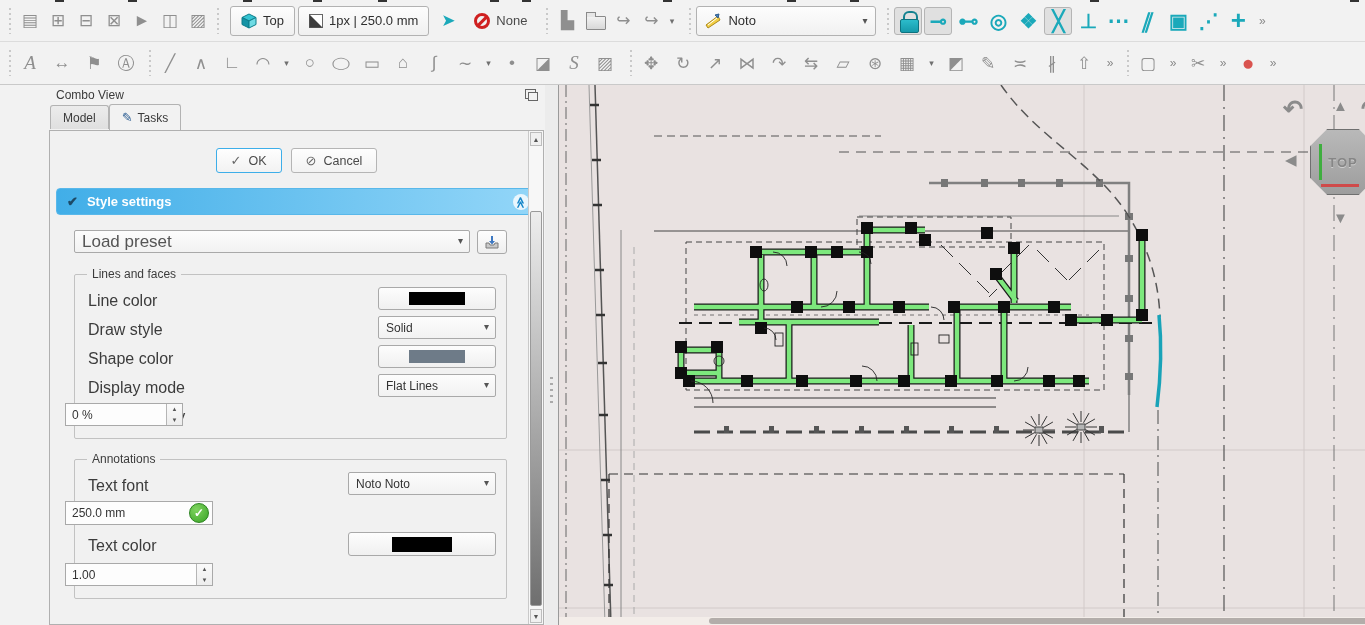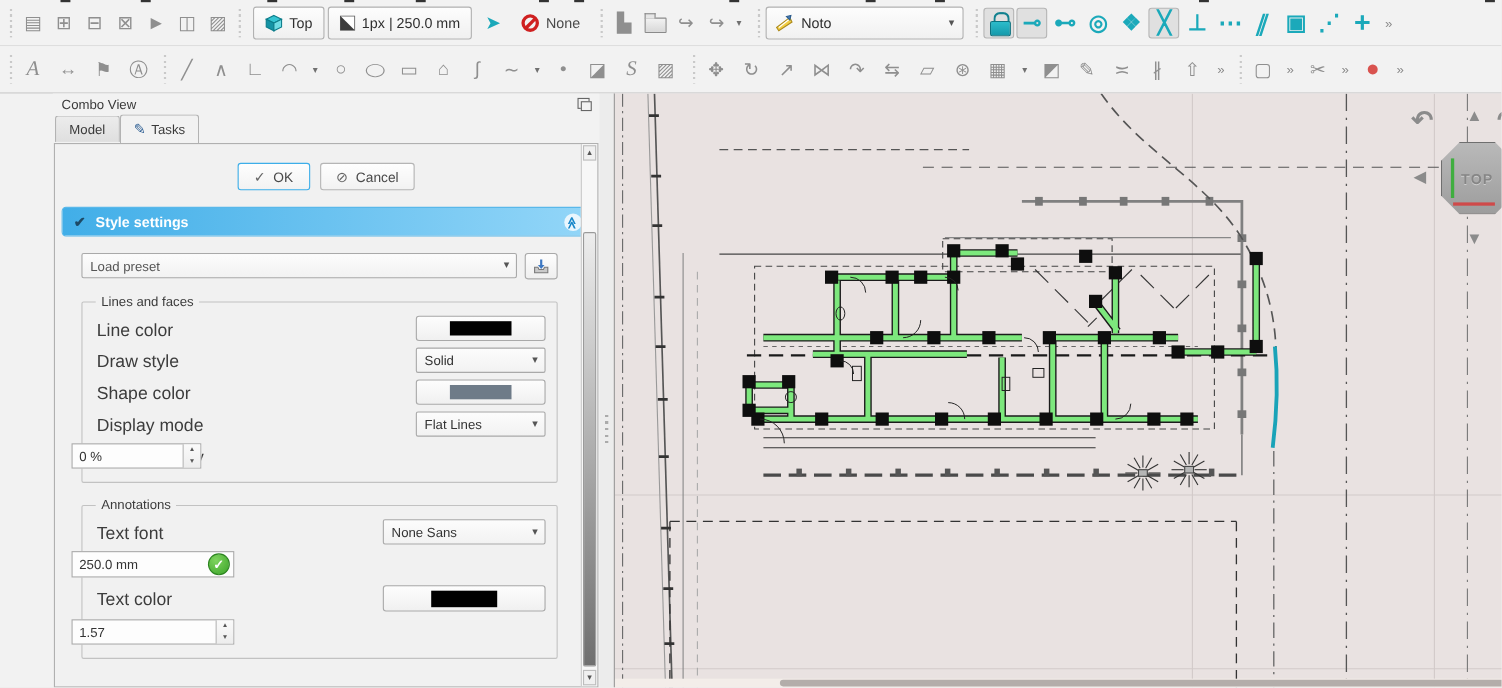--- a/index.html
+++ b/index.html
@@ -75,21 +75,21 @@
     margin:15px 6px 0 6px; padding:0 10px; border-radius:4px;
     background:linear-gradient(90deg,#41aee8,#93d6f8); border:1px solid #59b8ea;
     color:#ffffff; font-size:13px; font-weight:bold; }
   .stylehdr .chk { color:#1d4a66; font-weight:bold; font-size:13px; }
   .collapse-ic { position:absolute; right:7px; top:5px; width:16px; height:16px; border-radius:50%;
     background:#e9f6fd; color:#1887c9; font-size:11px; font-weight:bold;
     display:flex; align-items:center; justify-content:center; }
   .collapse-ic span { display:inline-block; transform:rotate(90deg) translateY(.5px); }
   .presetrow { display:flex; gap:7px; margin:15px 36px 0 24px; }
   .combo { position:relative; height:23px; background:linear-gradient(#fcfcfc,#f2f2f2);
-    border:1px solid #a9a9a9; border-radius:2px; font-size:12px; color:#555;
+    border:1px solid #a9a9a9; border-radius:2px; font-size:17px; color:#555;
     display:flex; align-items:center; padding:0 18px 0 7px; }
   .combo::after { content:"▾"; position:absolute; right:6px; top:4px; font-size:10px; color:#555; }
   .preset { flex:1; }
   .savebtn { width:30px; height:24px; background:linear-gradient(#fdfdfd,#efefef);
     border:1px solid #a9a9a9; border-radius:3px; display:flex; align-items:center; justify-content:center; }
   .groupbox { position:relative; margin:20px 36px 0 24px; border:1px solid #c2c2c2;
     border-radius:2px; padding:10px 0 8px 0; }
   .grouplabel { position:absolute; top:-8px; left:12px; padding:0 5px; background:#f1f1f1;
     font-size:12px; color:#3c3c3c; }
   .frow { position:relative; height:29px; }
@@ -375,42 +375,42 @@
               </span>
           </div>
         </div>
       </div>
 
       <div class="groupbox">
         <div class="grouplabel">Annotations</div>
         <div class="frow">
           <span class="lbl">Text font</span>
           <div class="ctl g2 combo">
-            <span>None Sans</span>
+            <span>Noto Noto</span>
           </div>
         </div>
         <div class="frow" style="height:31px">
           <span class="lbl">Text size</span>
           <div class="ctl g2 textsize" style="height:24px">
             <span>250.0 mm</span>
             <span class="okcheck">
                 <span>✓</span>
               </span>
           </div>
         </div>
         <div class="frow" style="height:31px">
           <span class="lbl">Text color</span>
           <div class="ctl g2 colorbtn" style="height:24px">
             <span class="swatch" id="text-color-swatch" style="width: 60px; height: 15px; background: rgb(0, 0, 0);"></span>
           </div>
         </div>
         <div class="frow">
           <span class="lbl">Line spacing</span>
           <div class="ctl g2 spinbox">
-            <span>1.57</span>
+            <span>1.00</span>
             <span class="spin">
                 <span>▲</span>
                 <span>▼</span>
               </span>
           </div>
         </div>
       </div>
 
       <div class="vscroll">
         <div class="vs-up">

